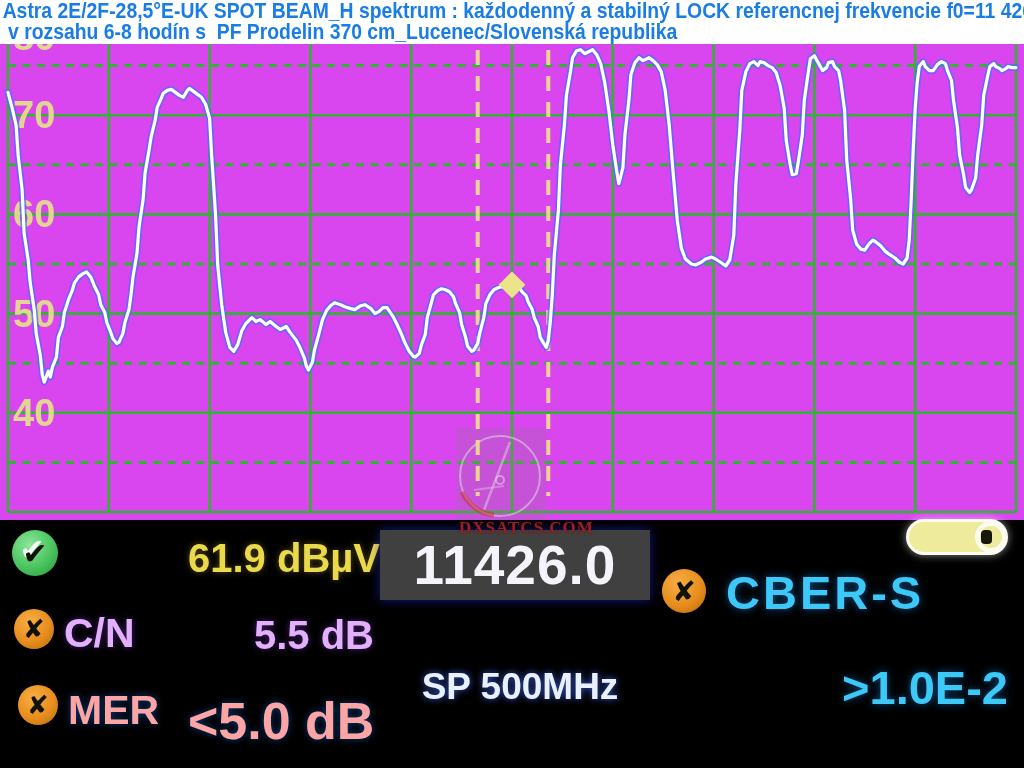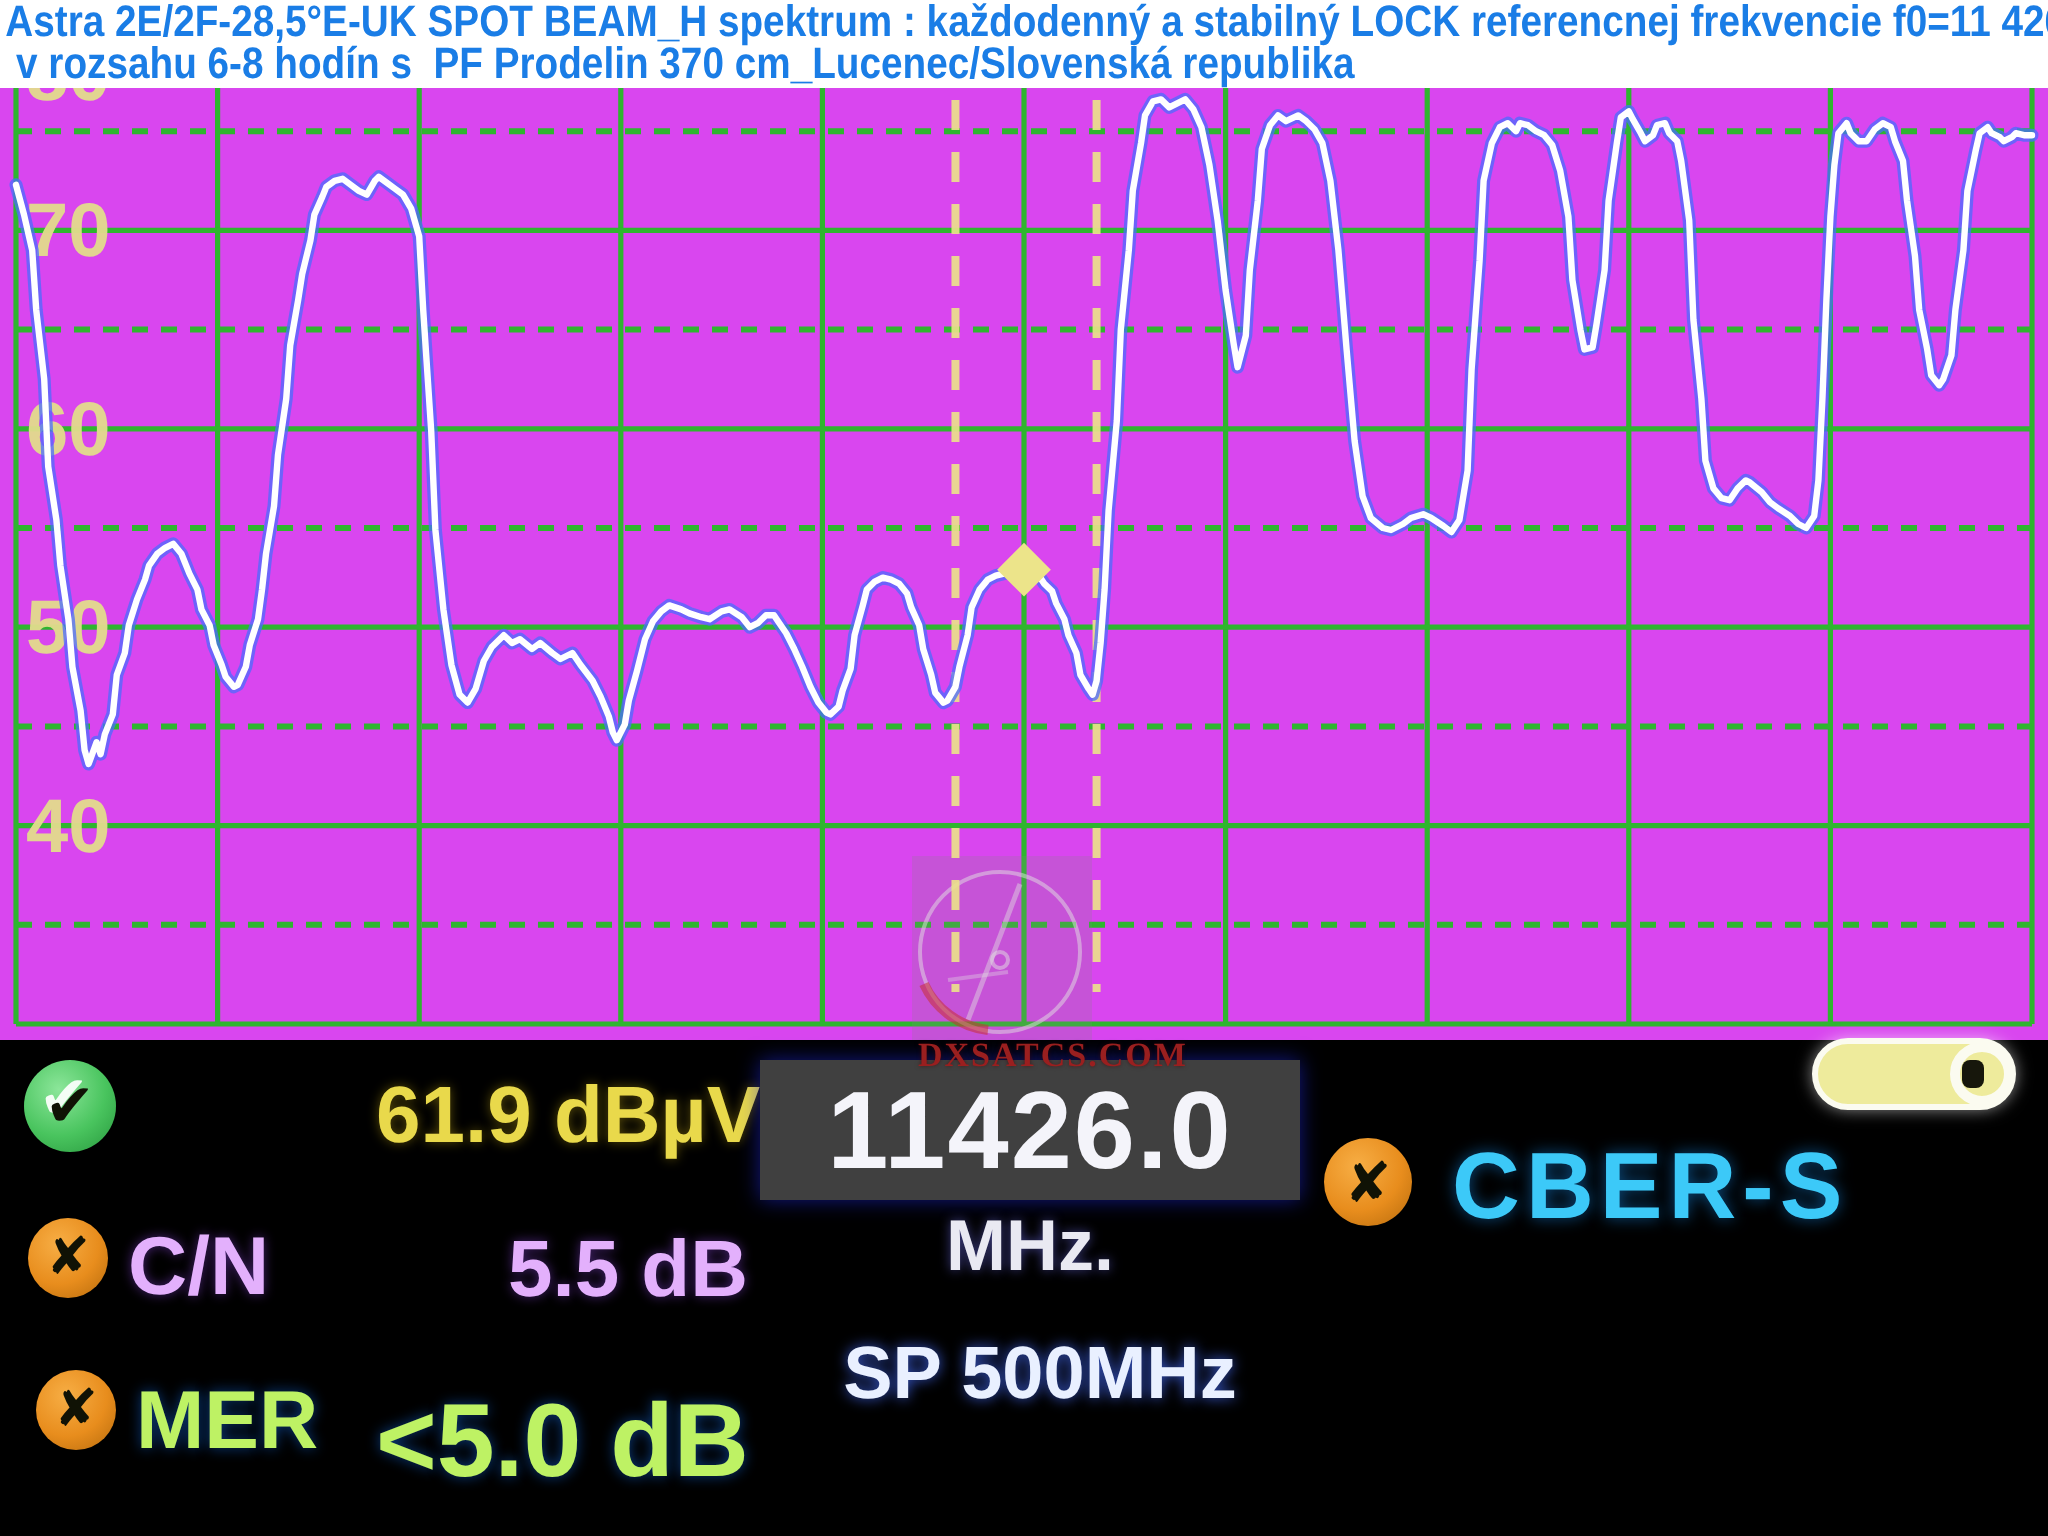--- a/index.html
+++ b/index.html
@@ -23,21 +23,21 @@
     font-family:"DejaVu Sans",sans-serif;font-weight:bold;color:#101205;}
   .icon-check{width:46px;height:46px;background:radial-gradient(circle at 38% 32%,#8ce69a,#49c45e 55%,#27963c);
     font-size:30px;text-shadow:-3px -4px 0 rgba(255,255,255,0.92);}
   .icon-cross{background:radial-gradient(circle at 38% 32%,#f7ae45,#e88d1d 55%,#b56a0c);}
   .sz40{width:40px;height:40px;font-size:26px;}
   .sz44{width:44px;height:44px;font-size:28px;}
 
   .lab{font-weight:bold;white-space:pre;}
   .yellow{color:#e9d94b;text-shadow:0 0 6px rgba(200,170,20,0.45);}
   .violet{color:#e3b0fc;text-shadow:0 0 6px rgba(160,80,255,0.45);}
-  .blue{color:#bef264;text-shadow:0 0 7px rgba(20,110,230,0.55);}
+  .blue{color:#fca5a5;text-shadow:0 0 7px rgba(20,110,230,0.55);}
   .cyan{color:#3cc9f8;text-shadow:0 0 8px rgba(20,130,220,0.6);}
   .white-blue{color:#e9f0ff;text-shadow:0 0 7px rgba(70,110,255,0.8);}
   .ralign{text-align:right;}
   .calign{text-align:center;}
 
   .freq-box{background:#404040;display:flex;align-items:center;justify-content:center;
     box-shadow:0 0 10px rgba(30,40,220,0.6);}
   .freq-box span{color:#f4f4fa;font-weight:bold;font-size:55px;letter-spacing:1px;}
   .freq-unit{color:#e9e9f2;font-weight:bold;font-size:36px;text-shadow:0 0 6px rgba(120,120,255,0.5);}
 
@@ -110,26 +110,26 @@
   <div class="panel">
 
     <div class="abs status-icon icon-check" style="left:12px;top:10px;">
       <span>✔</span>
     </div>
     <div class="abs lab yellow ralign" style="left:188px;top:16px;width:186px;font-size:40px;">61.9 dBµV</div>
 
     <div class="abs freq-box" style="left:380px;top:10px;width:270px;height:70px;">
       <span>11426.0</span>
     </div>
-    <div class="abs freq-unit calign" style="left:380px;top:82px;width:270px;">MHz.</div>
 
     <div class="abs status-icon icon-cross sz44" style="left:662px;top:49px;">
       <span>✘</span>
     </div>
     <div class="abs lab cyan" style="left:726px;top:45px;font-size:47px;letter-spacing:3px;">CBER-S</div>
+    <div class="abs lab cyan ralign" style="left:756px;top:140px;width:252px;font-size:47px;">&gt;1.0E-2</div>
 
     <div class="abs status-icon icon-cross sz40" style="left:14px;top:89px;">
       <span>✘</span>
     </div>
     <div class="abs lab violet" style="left:64px;top:90px;font-size:41px;">C/N</div>
     <div class="abs lab violet ralign" style="left:188px;top:93px;width:186px;font-size:40px;">5.5 dB</div>
 
     <div class="abs status-icon icon-cross sz40" style="left:18px;top:165px;">
       <span>✘</span>
     </div>

